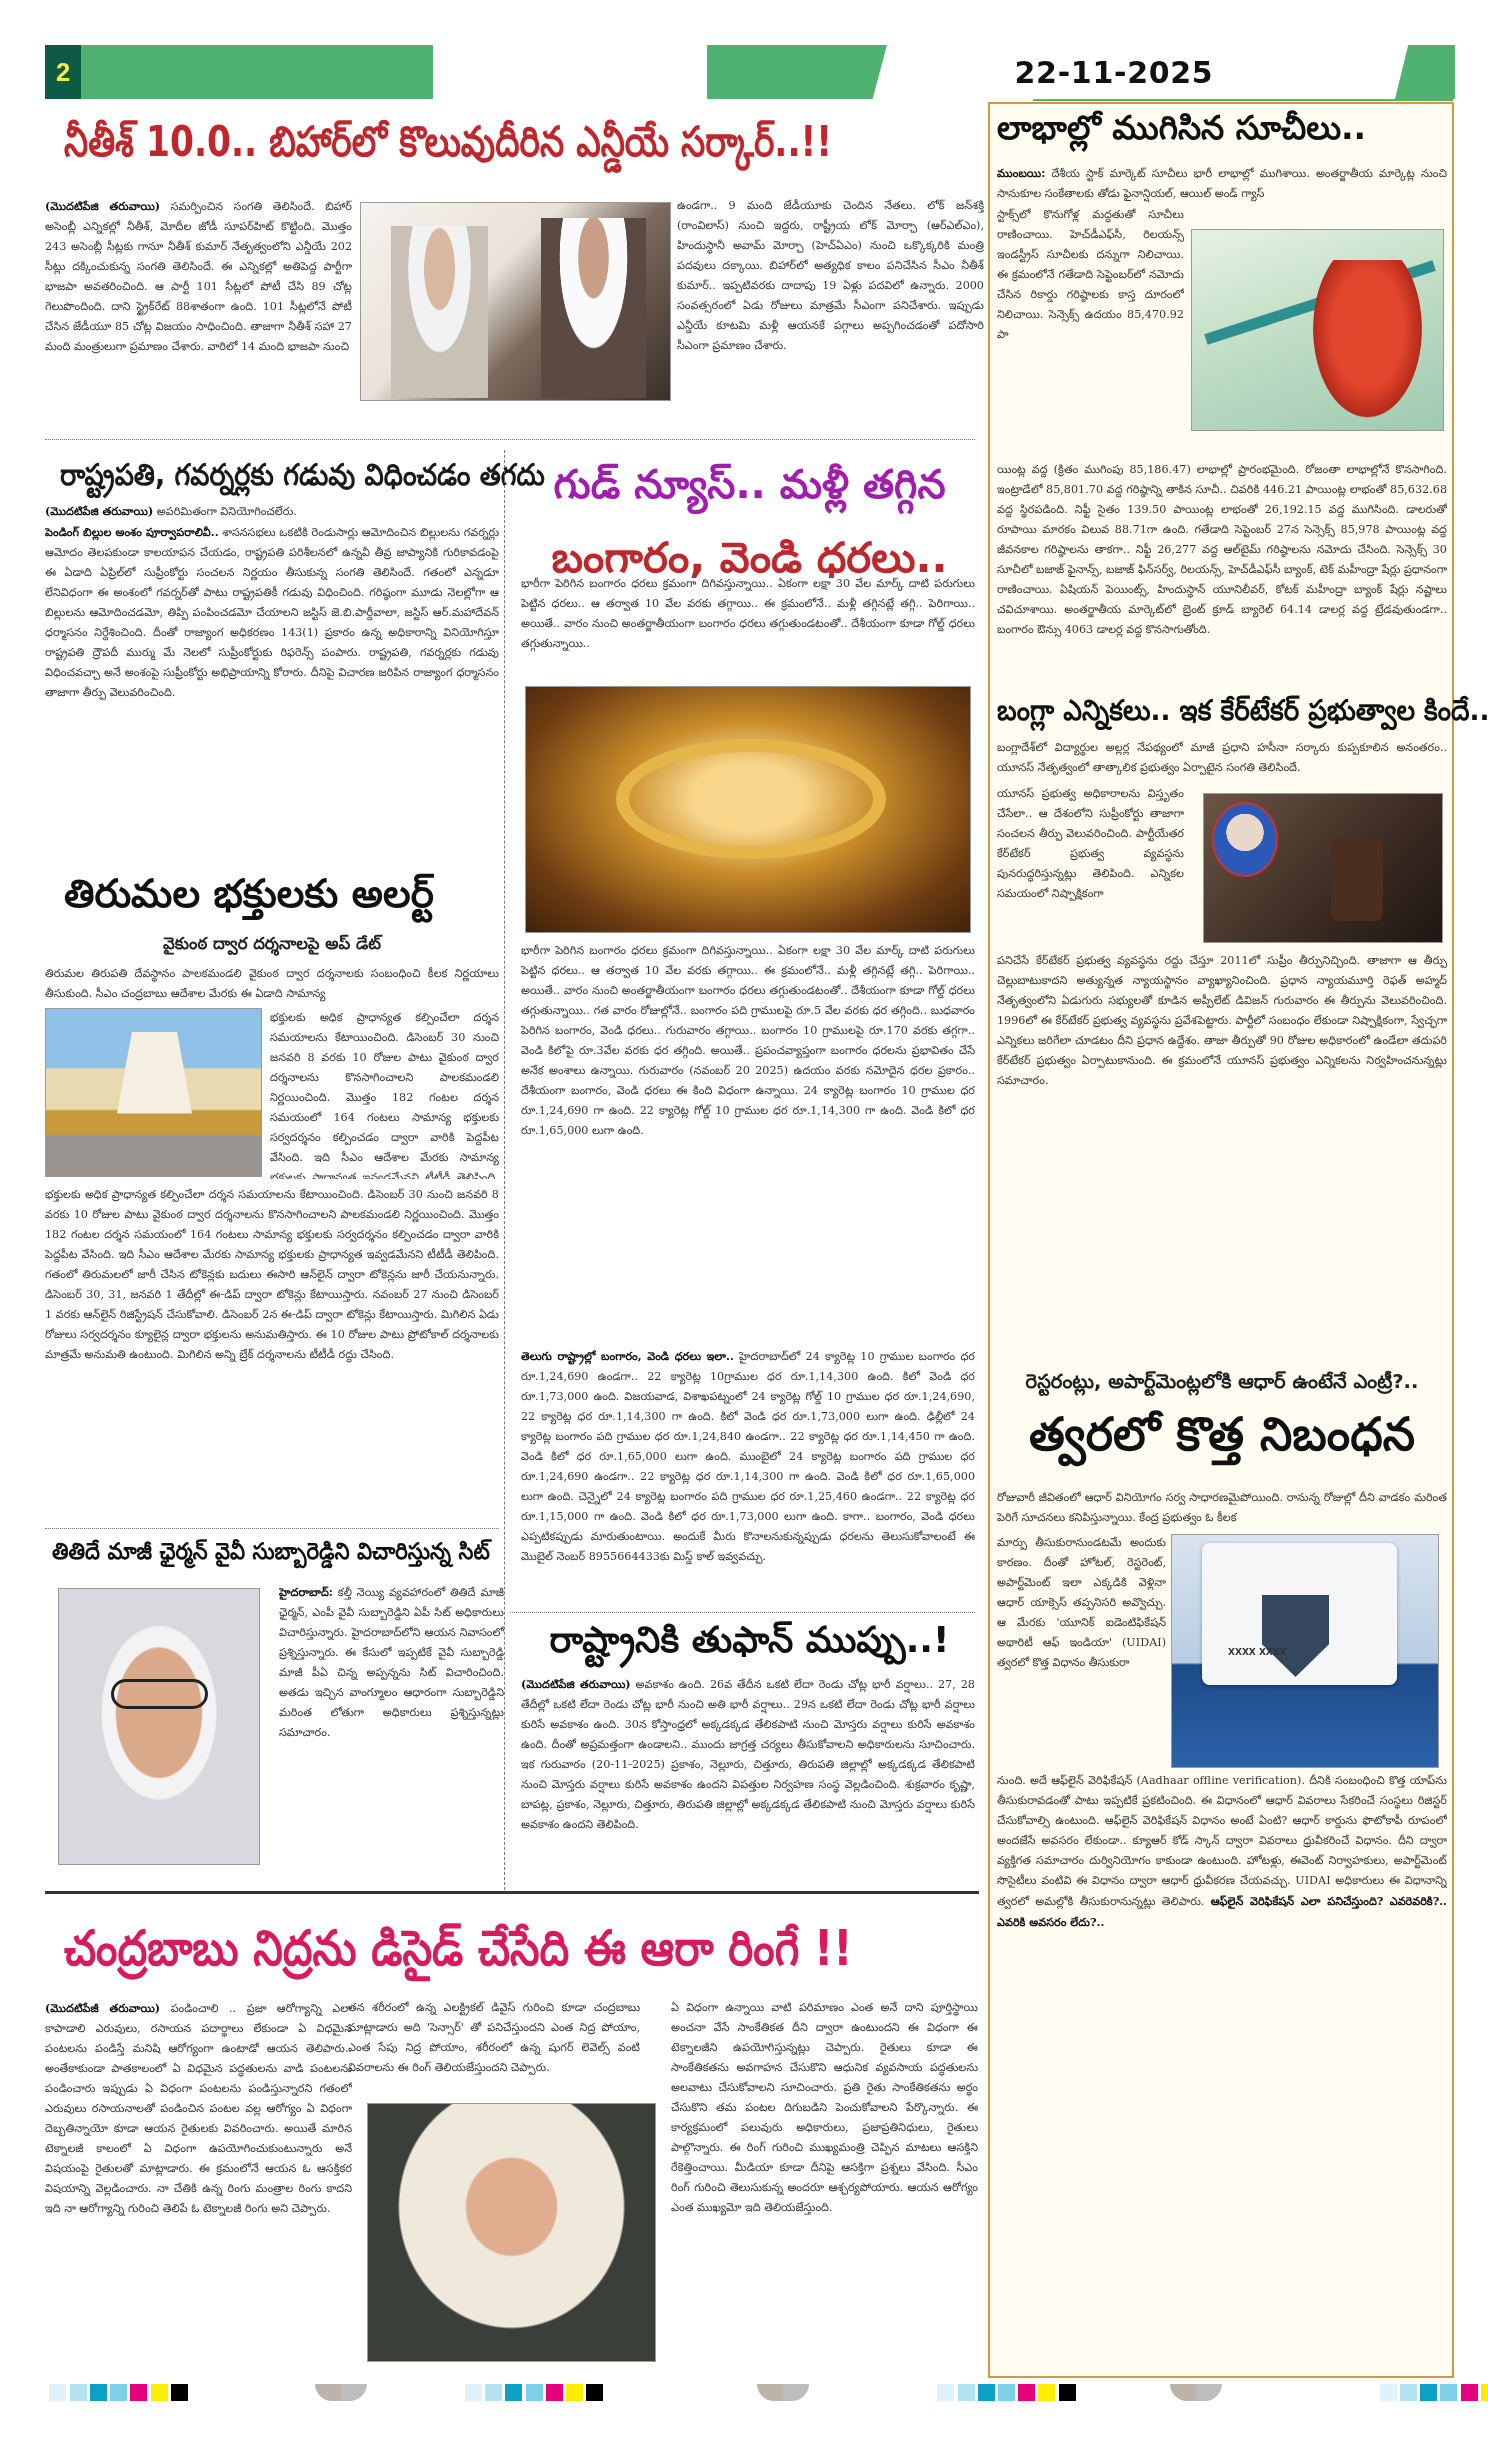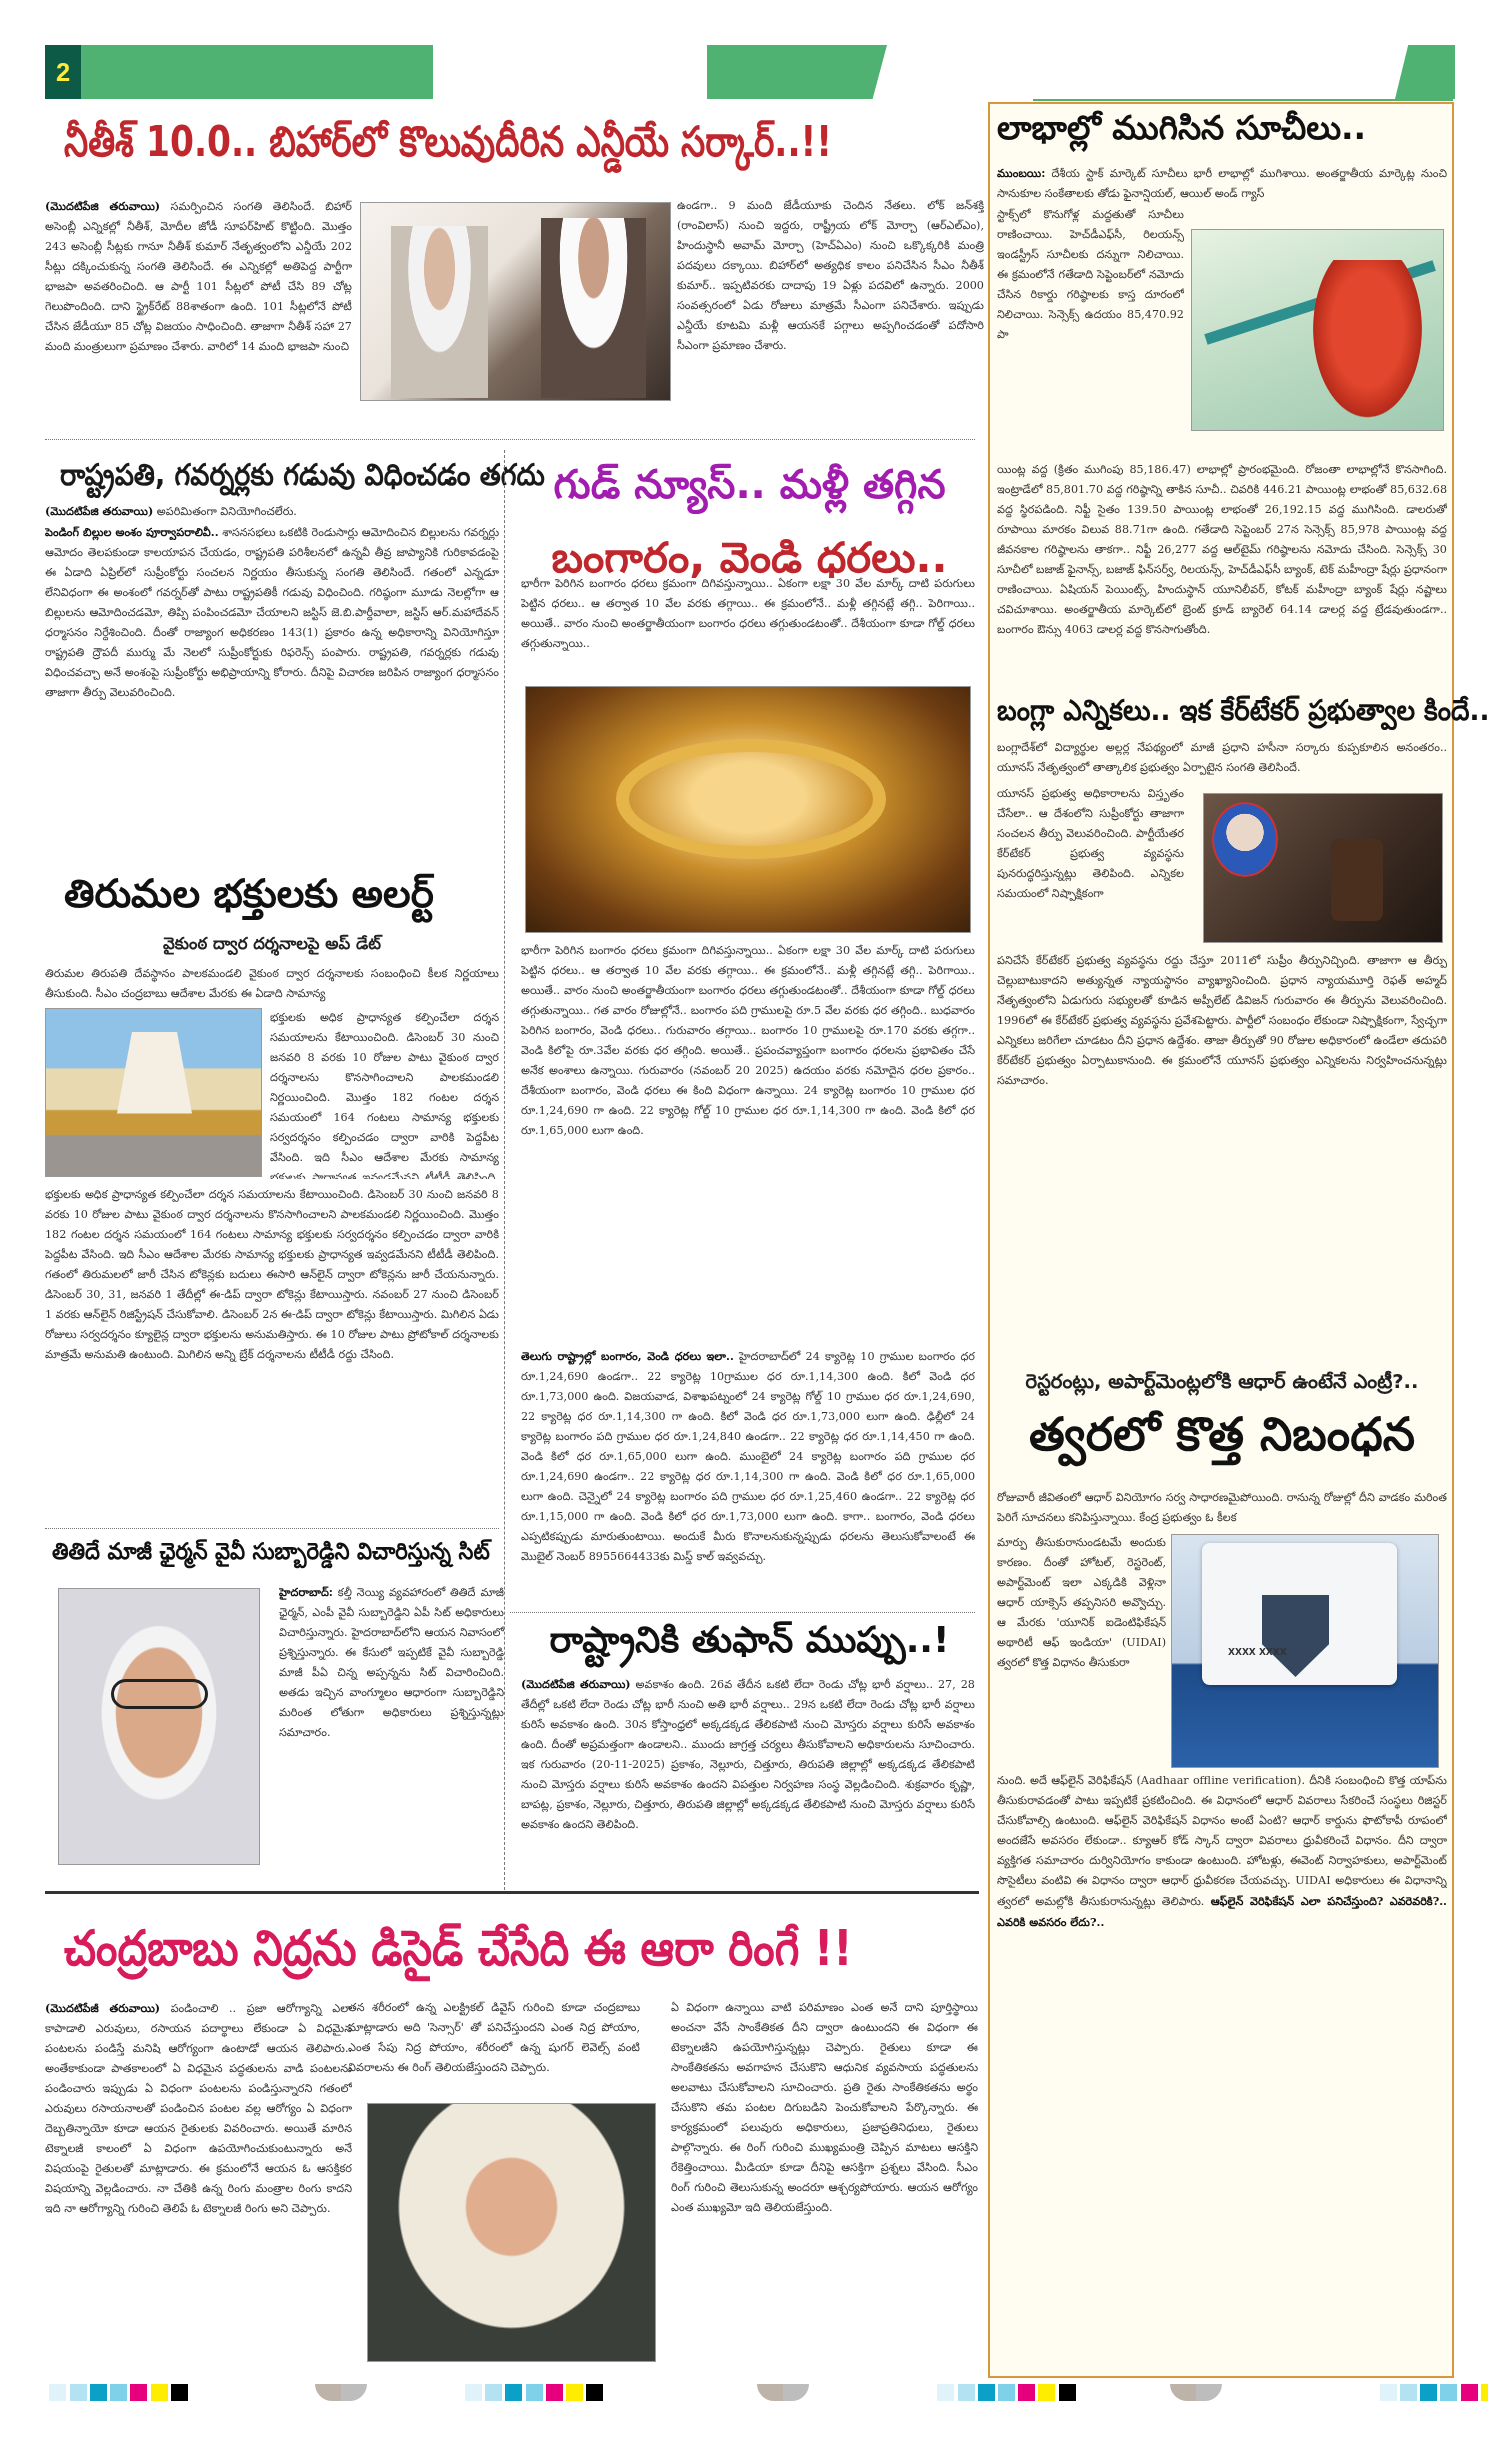--- a/index.html
+++ b/index.html
@@ -32,20 +32,21 @@
   .swatch{position:absolute;top:2384px;height:16.5px;width:16.5px}
   .pill{position:absolute;top:2384px;width:52px;height:16.5px;border-radius:0 0 26px 26px;background:linear-gradient(90deg,#bdb3a8 50%,#bdbdbd 50%)}
 </style>
 </head>
 <body>
 
 <div id="masthead" class="abs">
   <div id="page-no" class="abs">2</div>
   <div id="bar-left" class="abs"></div>
   <div id="bar-mid" class="abs"></div>
+  <div id="date-box" class="abs">22-11-2025</div>
   <div id="bar-right" class="abs"></div>
 </div>
 <div class="abs" style="left:1033px;top:99px;width:420px;height:2.2px;background:#4fb273"></div>
 
 <div class="abs headline red" style="left:64px;top:120px;font-size:42px;transform:scaleX(0.82);transform-origin:left">నీతీశ్ 10.0.. బిహార్‌లో కొలువుదీరిన ఎన్డీయే సర్కార్..!!</div>
 <div class="abs body" style="left:45px;top:196px;width:307px;height:202px">
   <b>(మొదటిపేజి తరువాయి)</b>
   <span>సమర్పించిన సంగతి తెలిసిందే. బిహార్ అసెంబ్లీ ఎన్నికల్లో నీతీశ్, మోదీల జోడీ సూపర్‌హిట్ కొట్టింది. మొత్తం 243 అసెంబ్లీ సీట్లకు గానూ నీతీశ్ కుమార్ నేతృత్వంలోని ఎన్డీయే 202 సీట్లు దక్కించుకున్న సంగతి తెలిసిందే. ఈ ఎన్నికల్లో అతిపెద్ద పార్టీగా భాజపా అవతరించింది. ఆ పార్టీ 101 సీట్లలో పోటీ చేసి 89 చోట్ల గెలుపొందింది. దాని స్ట్రైక్‌రేట్ 88శాతంగా ఉంది. 101 సీట్లలోనే పోటీ చేసిన జేడీయూ 85 చోట్ల విజయం సాధించింది. తాజాగా నీతీశ్ సహా 27 మంది మంత్రులుగా ప్రమాణం చేశారు. వారిలో 14 మంది భాజపా నుంచి</span>
 </div>
 <div class="abs img" style="left:360px;top:202px;width:311px;height:199px;background:linear-gradient(135deg,#f7f2ee 0%,#e9e2da 40%,#7b6a5d 60%,#3a2f2a 100%)">

